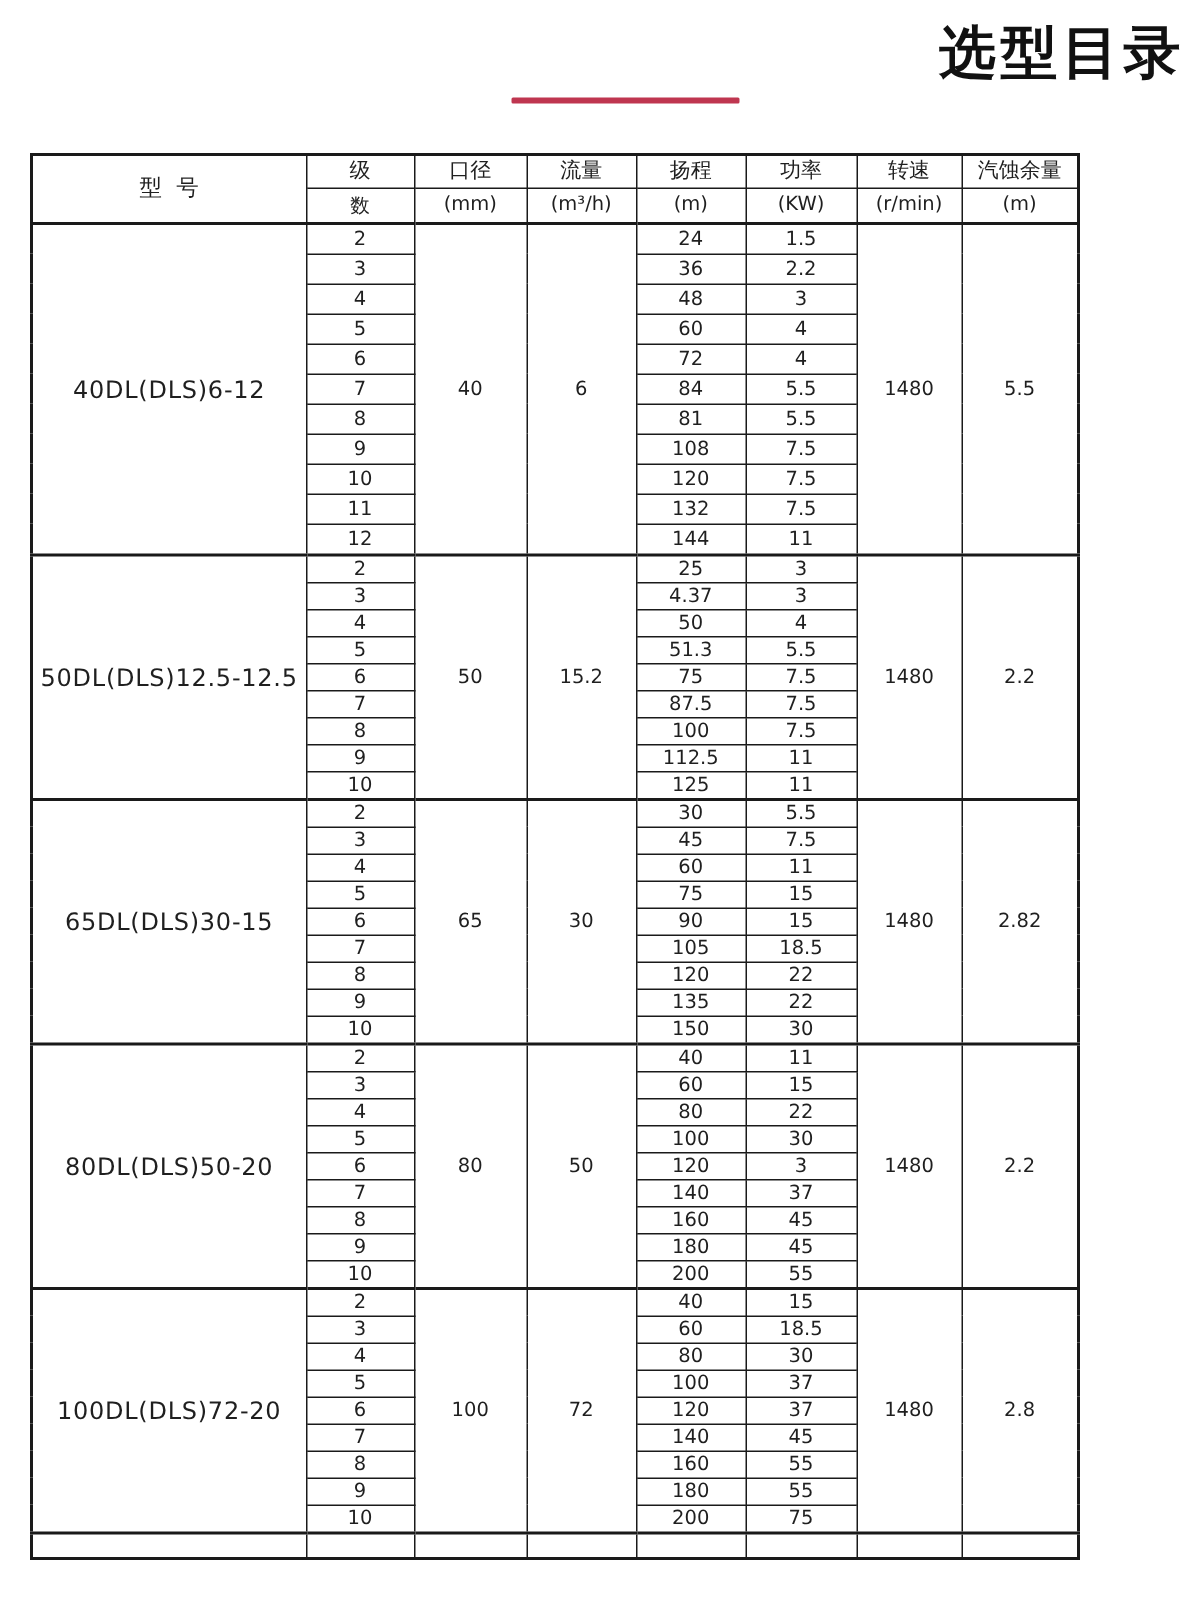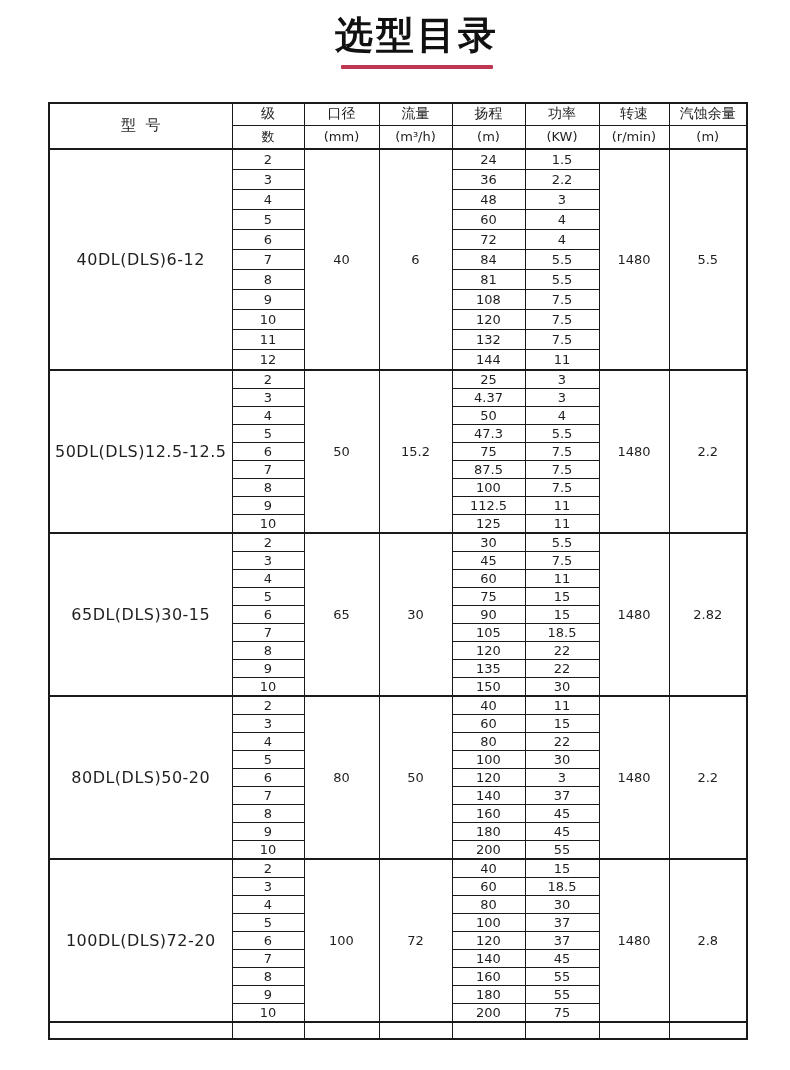--- a/index.html
+++ b/index.html
@@ -3,32 +3,32 @@
 <meta charset="utf-8">
 <style>
   * { box-sizing: border-box; }
   html, body { margin: 0; padding: 0; }
   body {
     width: 790px; height: 1070px; overflow: hidden;
     background: #ffffff;
     font-family: "DejaVu Sans", "Liberation Sans", sans-serif;
     color: #1f1f1f;
   }
-  .title-wrap { text-align: center; padding-top: 12px; margin-left: 44px; }
+  .title-wrap { text-align: right; padding-top: 12px; margin-left: 44px; }
   h1.page-title {
     margin: 0; font-size: 38px; font-weight: bold; color: #111;
     letter-spacing: 3px; line-height: 1.25;
   }
   .title-underline {
     width: 152px; height: 4px; margin: 5px auto 0 auto;
     background: #bf3650; border-radius: 1px;
   }
   table.sel-table {
     border-collapse: collapse; table-layout: fixed;
-    width: 698px; margin: 33px 0 0 48px;
+    width: 698px; margin: 33px 0 0 20px;
     border: 2px solid #1a1a1a;
     font-size: 13px;
   }
   col.c-model { width: 183px; }
   col.c-stage { width: 72px; }
   col.c-dia   { width: 75px; }
   col.c-flow  { width: 73px; }
   col.c-head  { width: 73px; }
   col.c-power { width: 74px; }
   col.c-speed { width: 70px; }
@@ -163,21 +163,21 @@
         <td>4.37</td>
         <td>3</td>
       </tr>
       <tr class="">
         <td>4</td>
         <td>50</td>
         <td>4</td>
       </tr>
       <tr class="">
         <td>5</td>
-        <td>47.3</td>
+        <td>51.3</td>
         <td>5.5</td>
       </tr>
       <tr class="">
         <td>6</td>
         <td>75</td>
         <td>7.5</td>
       </tr>
       <tr class="">
         <td>7</td>
         <td>87.5</td>

